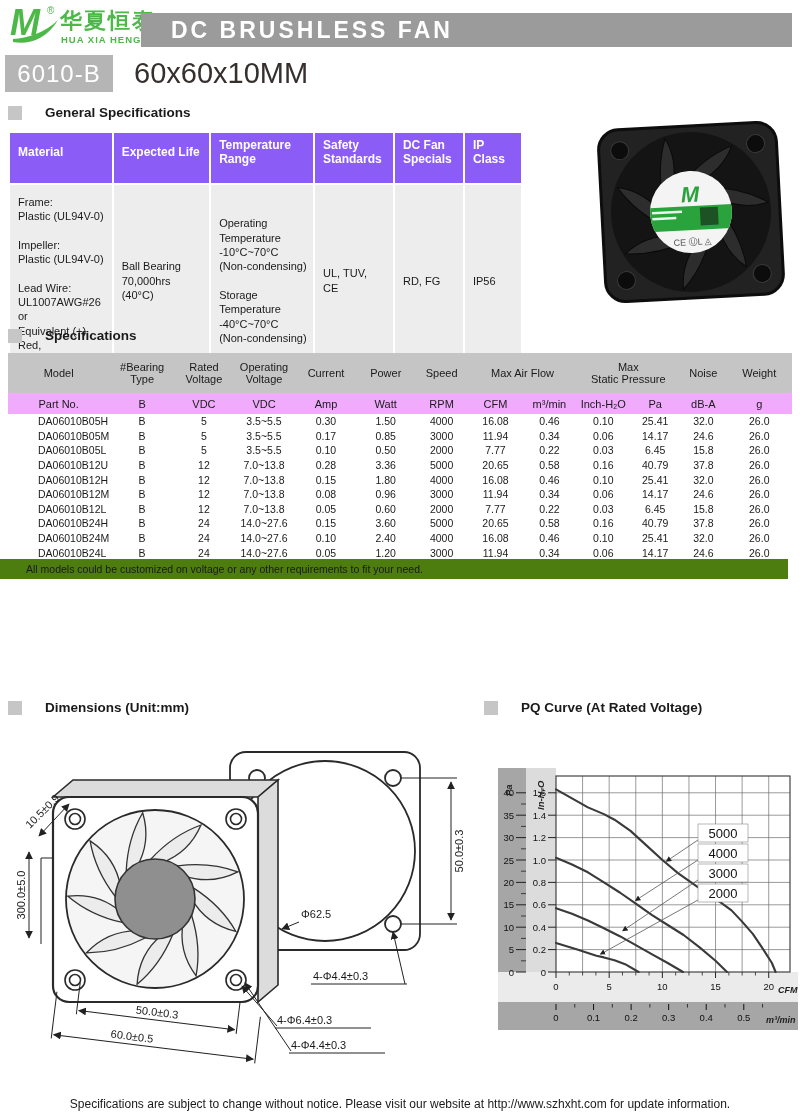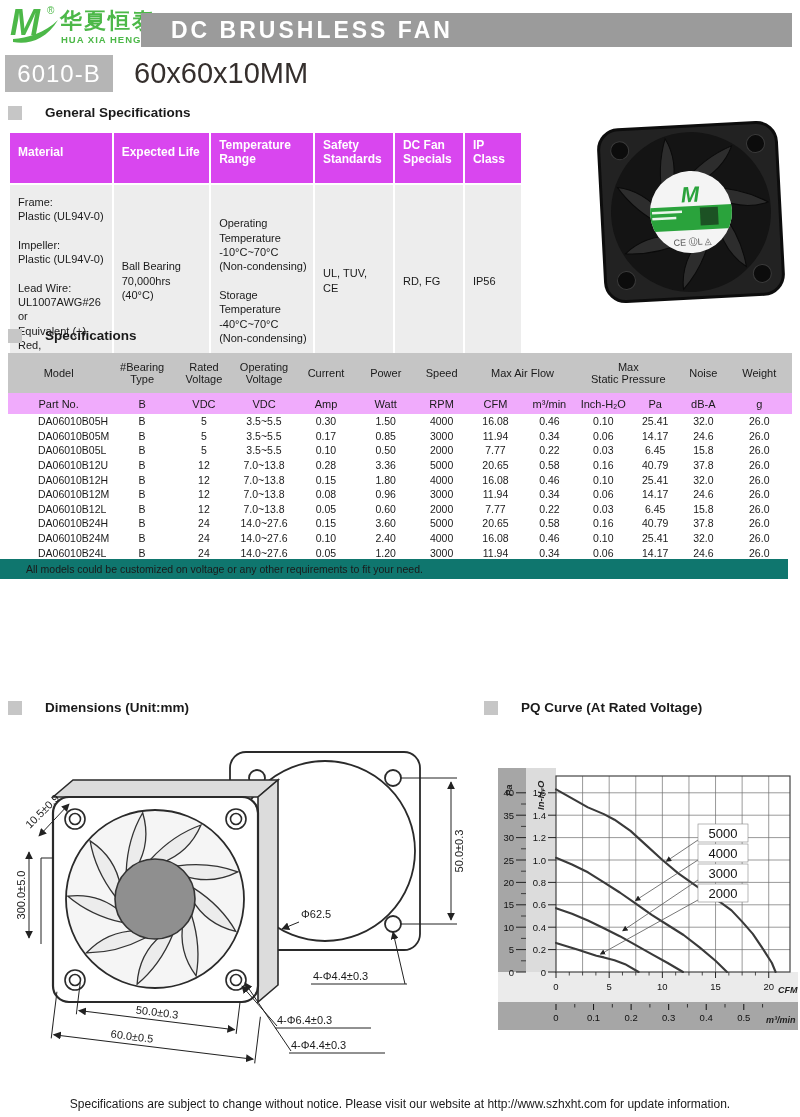--- a/index.html
+++ b/index.html
@@ -13,37 +13,37 @@
             font-size:23px; font-weight:bold; letter-spacing:3px; line-height:34px; padding-left:30px;margin-top:13px; }
   #model-badge { position:absolute; left:5px; top:55px; width:108px; height:37px; background:#b5b5b5; color:#fff;
                  font-size:24px; letter-spacing:1px; text-align:center; line-height:37px; }
   #size-label { position:absolute; left:134px; top:55px; height:37px; line-height:37px; font-size:29px; color:#352f2d; }
 
   .section-head { position:absolute; display:flex; align-items:center; gap:23px; font-size:13.5px; font-weight:bold; }
   .bullet { width:14px; height:14px; background:#c6c6c6; display:inline-block; }
 
   
   #gen-table { position:absolute; left:8px; top:131px; width:515px; border-collapse:separate; border-spacing:2px; }
-  #gen-table th { background:#d946ef; color:#fff; font-size:12px; font-weight:bold; text-align:left;
+  #gen-table th { background:#8b5cf6; color:#fff; font-size:12px; font-weight:bold; text-align:left;
                   padding:5px 6px 17px 8px; height:40px; vertical-align:middle; }
   #gen-table td { background:#ededed; font-size:11px; line-height:1.3; vertical-align:middle;
                   padding:10px 4px 10px 8px; height:160px; }
   .prewrap { white-space:pre-line; }
 
   
   #fan-photo { position:absolute; left:590px; top:112px; }
 
   
   #spec-table { position:absolute; left:8px; top:353px; width:784px; border-collapse:collapse; }
   #spec-table th { font-weight:normal; font-size:11px; text-align:center; vertical-align:middle; }
   #spec-table thead tr.h1 th { background:#c5c5c5; height:40px; }
   #spec-table thead tr.h2 th { background:#f0abfc; height:21px; }
   #spec-table td { font-size:10.5px; text-align:center; height:14.6px; padding:0; }
   #spec-table td.model-col { text-align:left; padding-left:30px; }
-  #note-strip { position:absolute; left:0; top:559px; width:788px; height:20px; background:#0f766e;
+  #note-strip { position:absolute; left:0; top:559px; width:788px; height:20px; background:#4d7c0f;
                 font-size:10.5px; line-height:20px; padding-left:26px; }
 
   
   #dims-head { left:8px; top:700px; }
   #pq-head { left:484px; top:700px; }
   #dims-svg { position:absolute; left:15px; top:740px; }
   #pq-svg { position:absolute; left:498px; top:762px; }
 
   #footer { position:absolute; left:0; top:1097px; width:800px; text-align:center; font-size:12px; color:#1a1a1a; }
 

